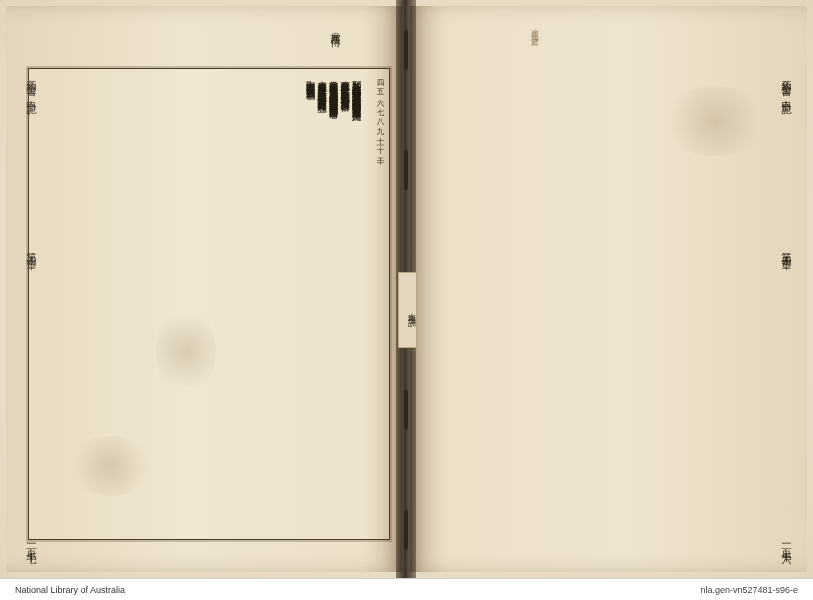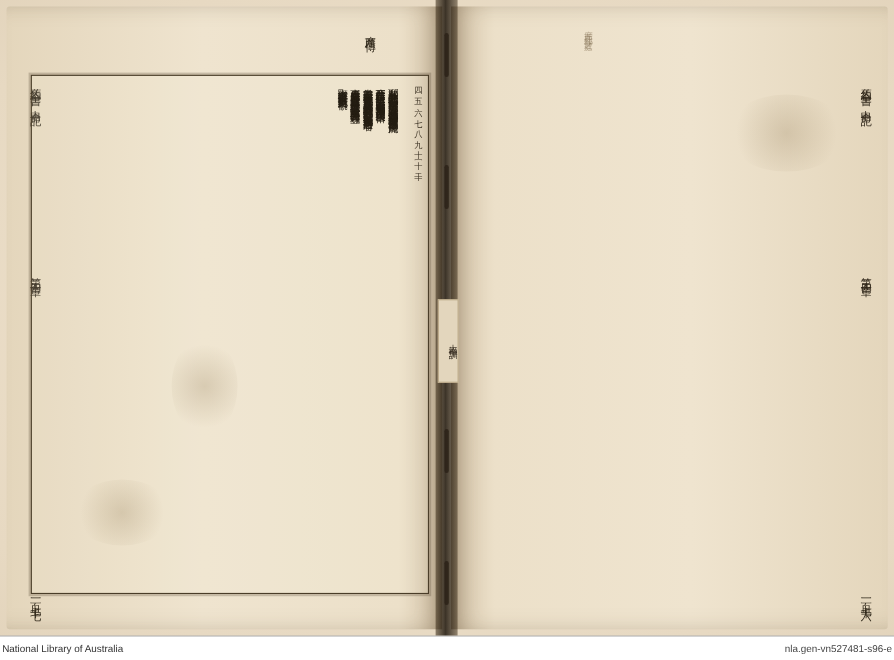--- a/index.html
+++ b/index.html
@@ -166,21 +166,21 @@
   
   .footer {
     position: absolute;
     left: 0; bottom: 0;
     width: 813px; height: 22px;
     background: #ffffff;
     border-top: 1px solid #cfcfcf;
     display: flex;
     align-items: center;
     justify-content: space-between;
-    padding: 0 2px;
+    padding: 0 15px;
     box-sizing: border-box;
     font-size: 9px;
     color: #333;
     font-family: "Liberation Sans", sans-serif;
   }
   .footer .left  { white-space: nowrap; }
   .footer .right { white-space: nowrap; color: #444; text-align: center; }
 
   .smudge {
     position: absolute;

